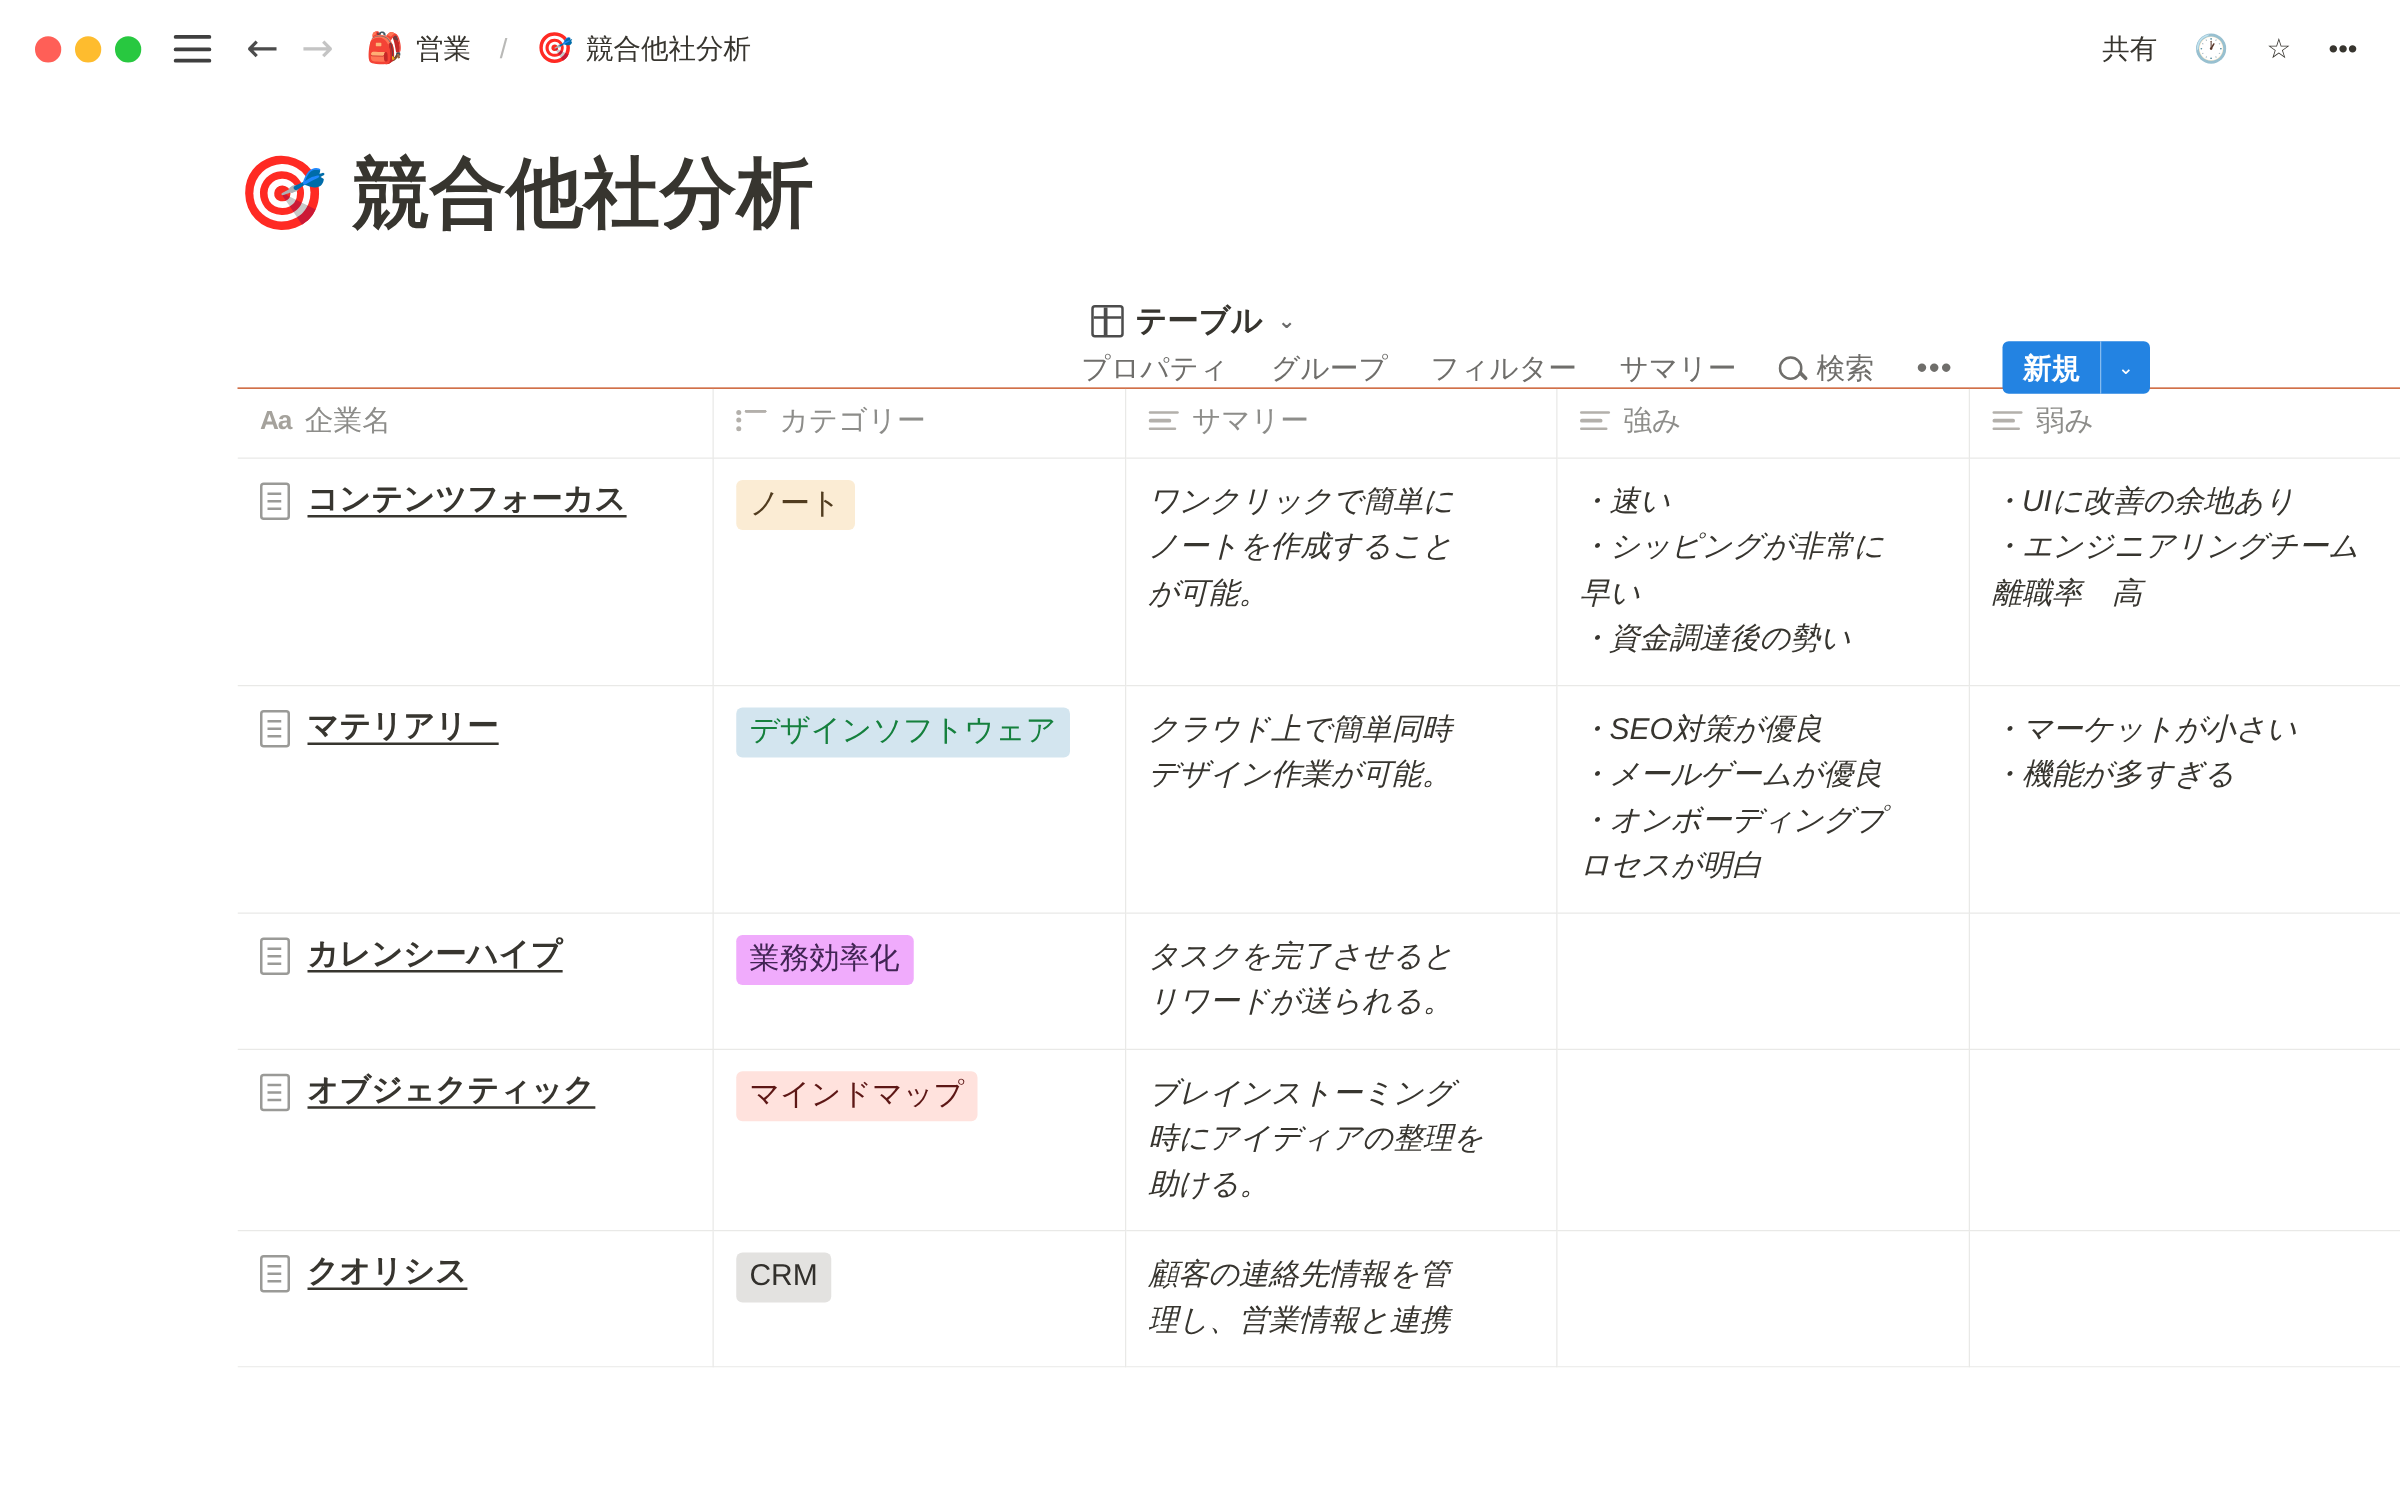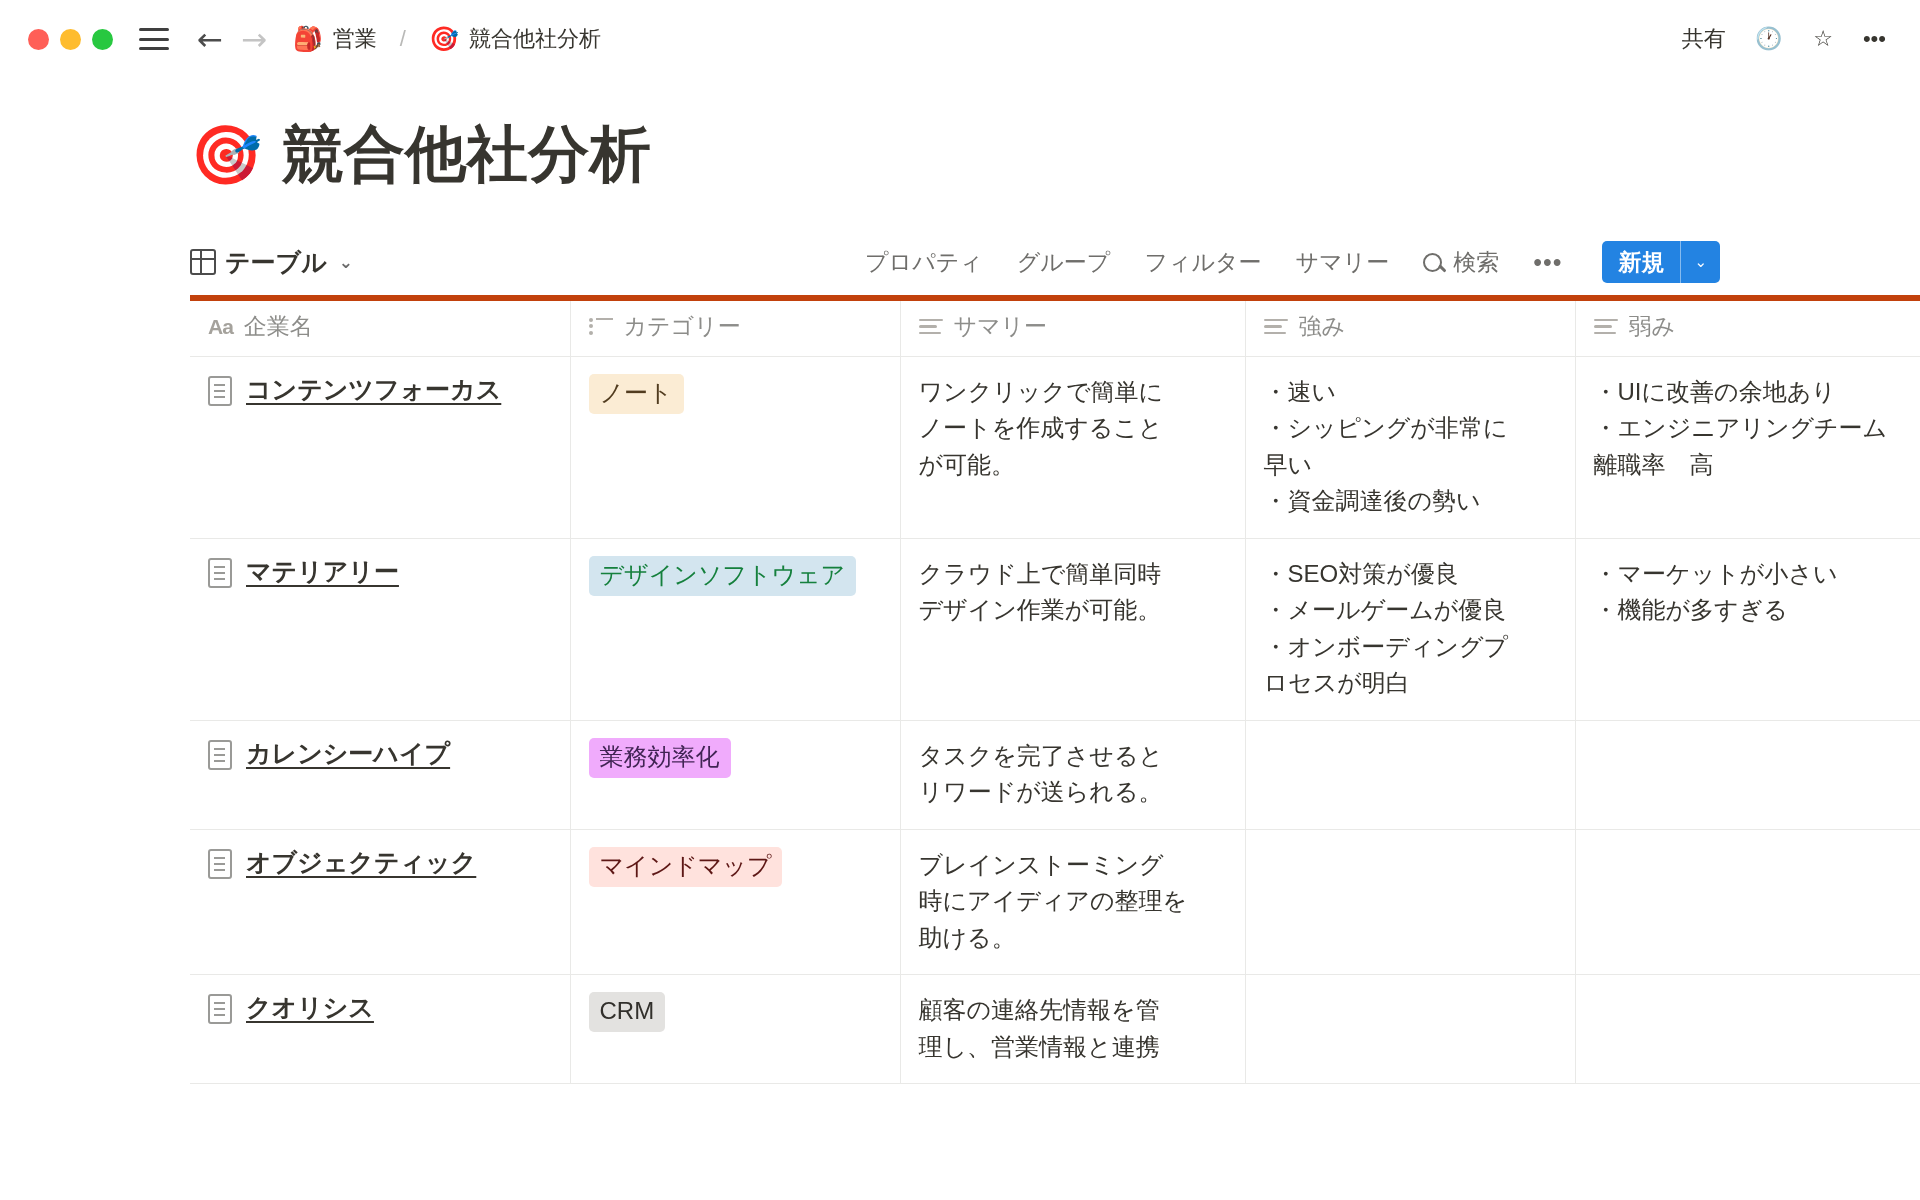--- a/index.html
+++ b/index.html
@@ -78,20 +78,21 @@
     letter-spacing: 0.5px;
     color: #37352f;
   }
 
   
   .viewbar {
     display: flex; align-items: center;
     margin: 44px 0 0 190px;
     padding-right: 200px;
     height: 44px;
+    flex-direction: column;
   }
   .view-tab {
     display: flex; align-items: center; gap: 9px;
     font-size: 25px; font-weight: 700;
     cursor: pointer;
   }
   .grid-icon {
     width: 26px; height: 26px;
     border: 2.4px solid #4c4c4c; border-radius: 3px;
     position: relative;
@@ -130,22 +131,22 @@
   }
   .new-btn .lbl {
     display: flex; align-items: center; padding: 12px 16px;
     font-size: 23px; font-weight: 700;
   }
   .new-btn .sep { width: 1px; background: rgba(255,255,255,0.45); }
   .new-btn .cv { display: flex; align-items: center; padding: 0 13px; font-size: 15px; }
 
   
   .tablewrap {
-    margin: 11px 0 0 190px;
-    border-top: 6px solid #c2410c;
+    margin: 26px 0 0 190px;
+    border-top: 1px solid #c2410c;
     width: 1730px;
     overflow: hidden;
   }
   table.db { border-collapse: collapse; table-layout: fixed; width: 1810px; }
   table.db th, table.db td {
     border-bottom: 1px solid #e9e9e7;
     border-right: 1px solid #e9e9e7;
     vertical-align: top;
     text-align: left;
     padding: 17px 18px 18px 18px;
@@ -210,20 +211,21 @@
     border-radius: 5px;
     padding: 4px 11px 6px 11px;
     font-size: 24px;
     line-height: 1.25;
   }
   .cell-text {
     font-size: 24px;
     line-height: 1.52;
     color: #37352f;
     white-space: pre-line;
+    font-style: italic;
   }
 
   
   .countrow {
     margin: 16px 0 0 430px;
     font-size: 22px;
     color: #a09e9a;
     display: flex; align-items: baseline; gap: 12px;
   }
   .countrow .cnum { font-size: 26px; color: #5a5955; }

